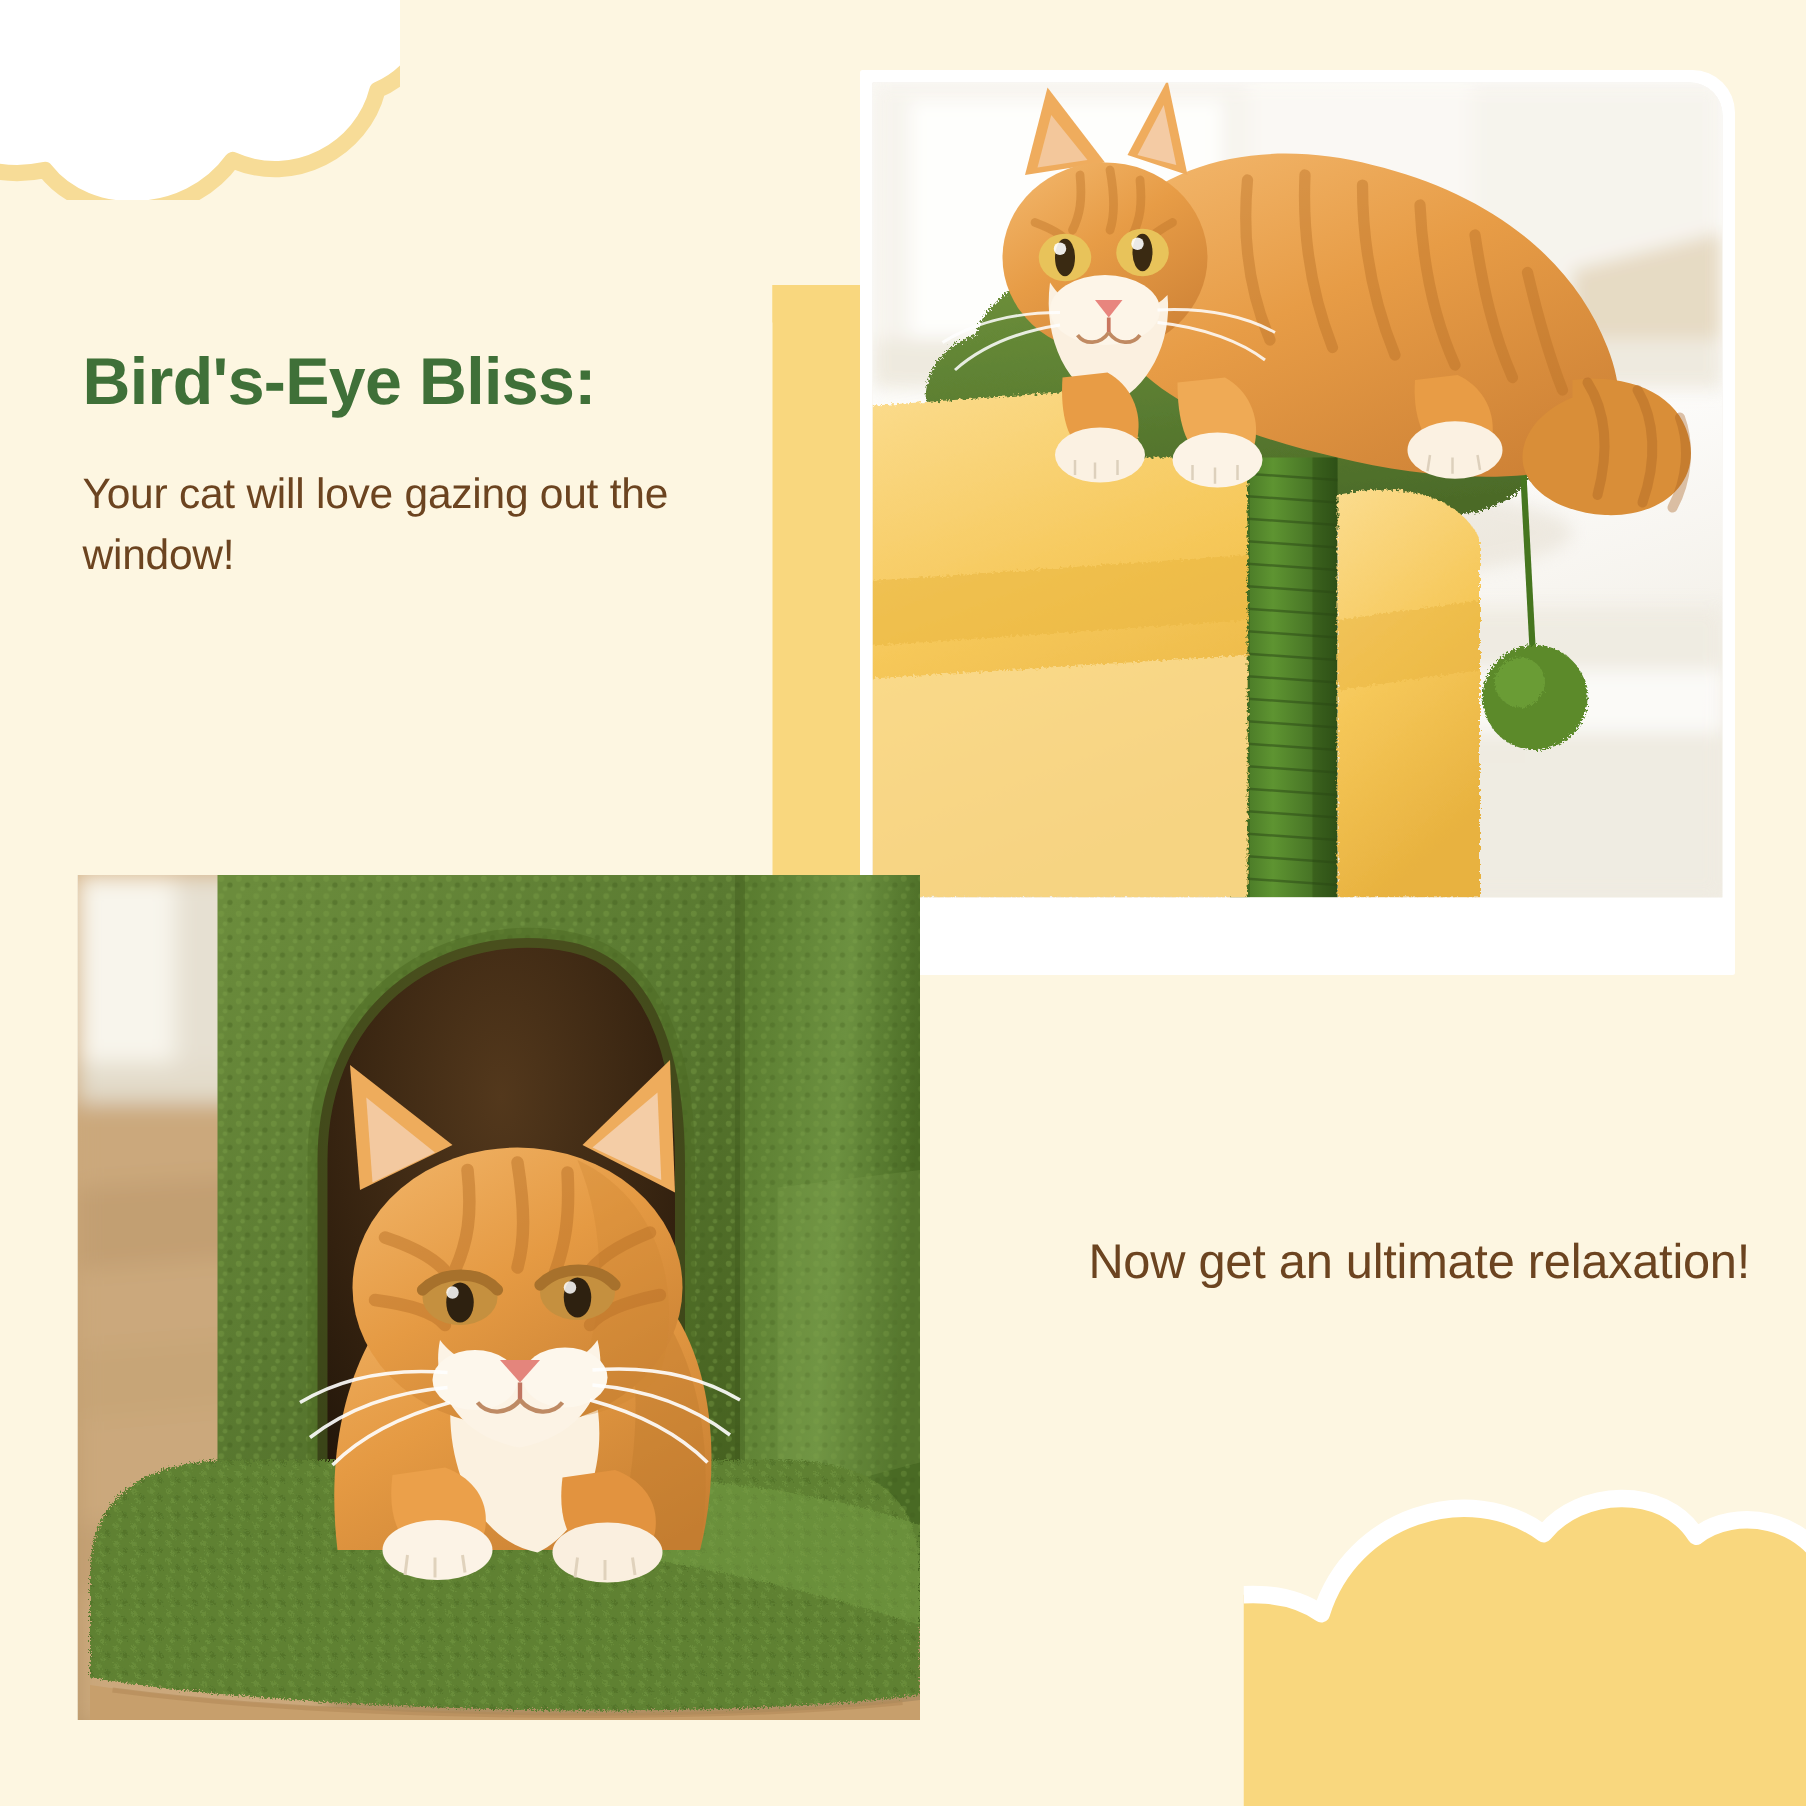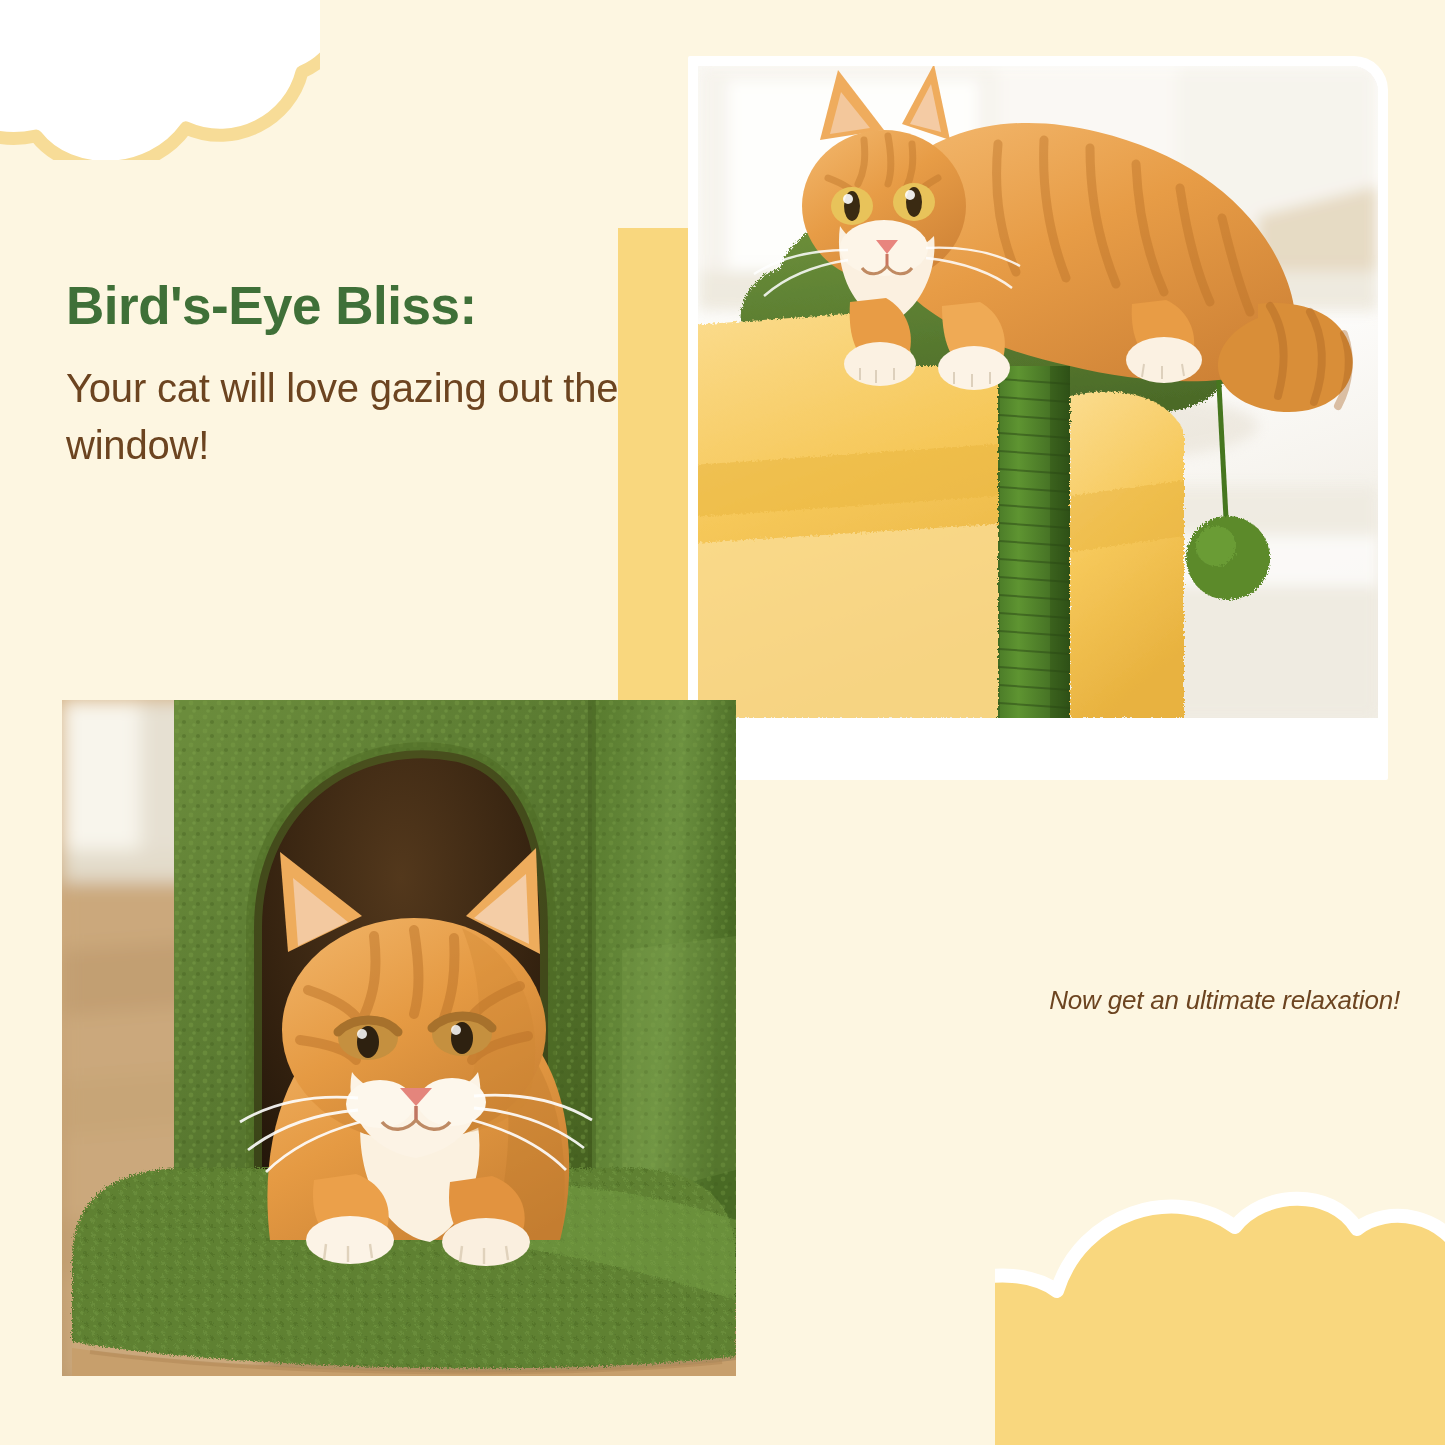--- a/index.html
+++ b/index.html
@@ -47,24 +47,24 @@
 
   
   .txt-left{ position:absolute; left:66px; top:276px; width:590px; z-index:4; }
   .txt-right{ position:absolute; left:760px; top:938px; width:640px; z-index:4; text-align:right; }
 
   .headline{
     color:#3F7038; font-weight:bold; font-size:53px; letter-spacing:-0.5px;
     line-height:1.12;
   }
   .subline{
-    color:#6C4420; font-size:40px; line-height:1.42; margin-top:25px;
+    color:#6C4420; font-size:34px; line-height:1.42; margin-top:36px;
     letter-spacing:-0.2px;
   }
-  .txt-right .subline{ margin-top:44px; font-size:26px;font-style:italic; }
+  .txt-right .subline{ margin-top:44px; font-size:39px; }
 </style>
 </head>
 <body>
 
 <div id="stage">
 
   <svg class="cloud-tl" viewBox="0 0 440 320" aria-hidden="true">
     <path d="M -60 -120
              C 10 -160, 120 -150, 165 -70
              C 210 -150, 330 -140, 350 -50

